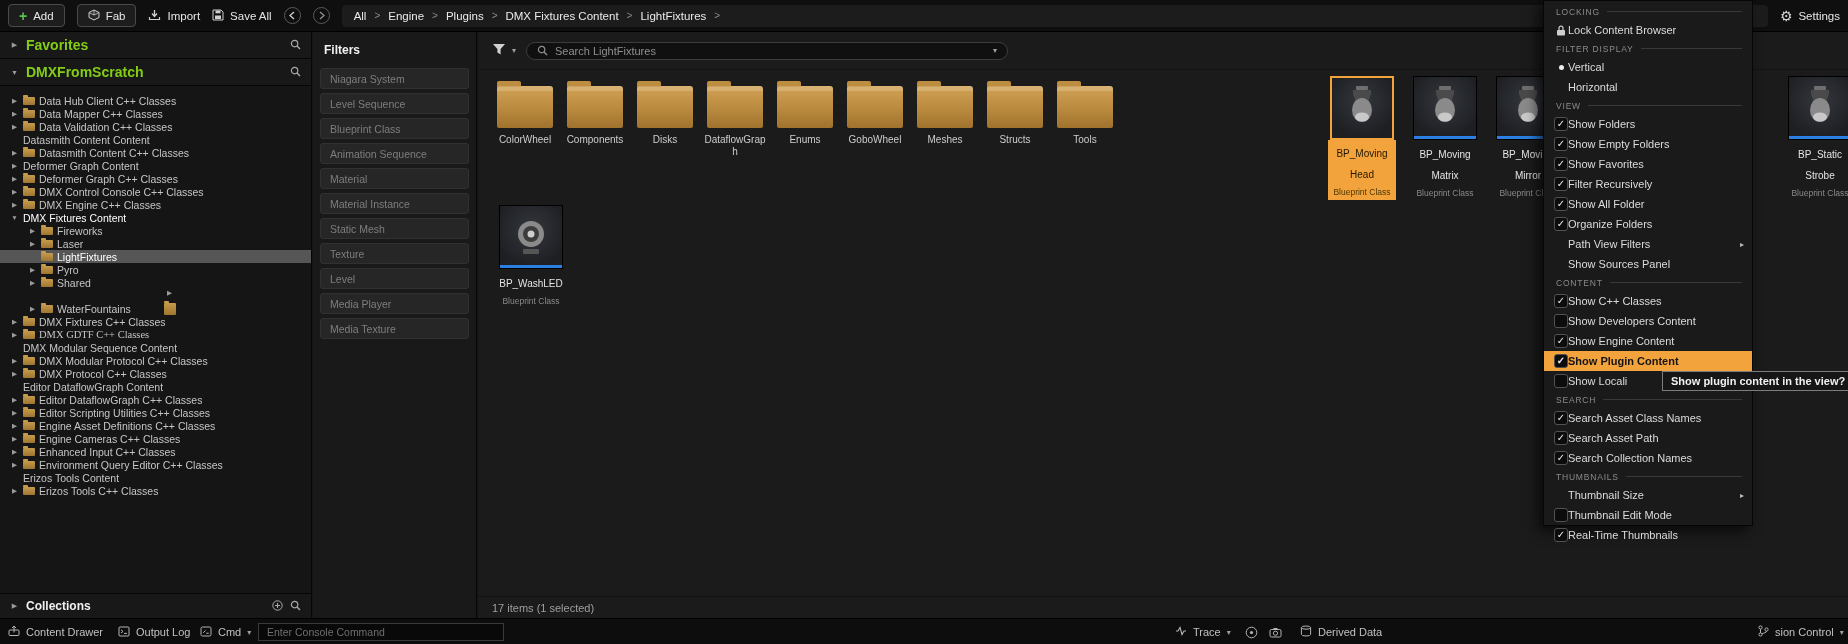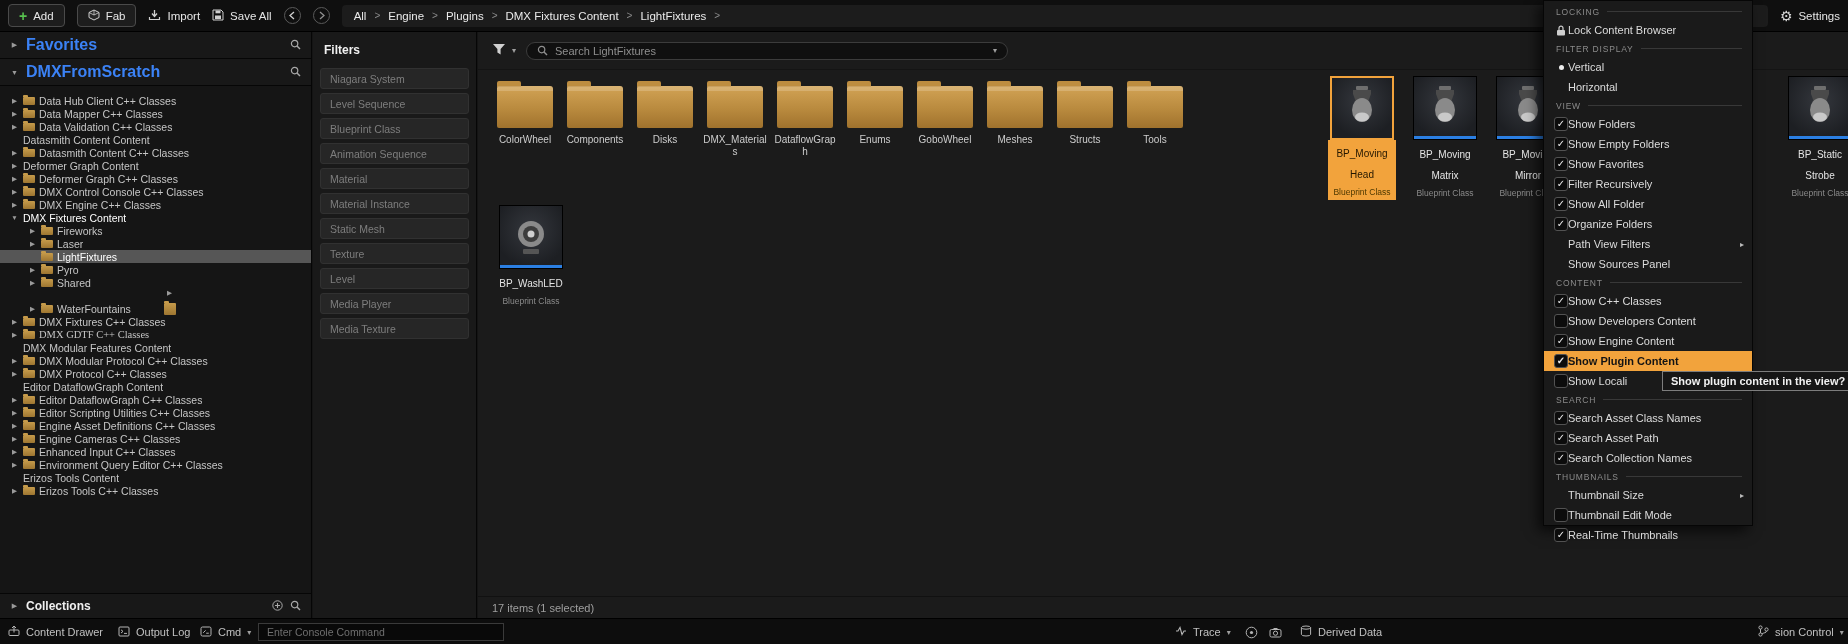--- a/index.html
+++ b/index.html
@@ -23,21 +23,21 @@
                 padding:0 12px; gap:8px; font-size:11.5px; overflow:hidden; }
   .crumb { color:#eaeaea; white-space:nowrap; }
   .crumb-sep { color:#8a8a8a; font-size:10px; }
   .gear { font-size:14px; color:#d8d8d8; }
 
   
   .sidebar { position:absolute; top:32px; left:0; width:312px; bottom:26px; background:#151515;
              border-right:1px solid #060606; }
   .side-header { height:27px; display:flex; align-items:center; padding:0 10px; gap:7px;
                  border-bottom:1px solid #060606; background:#181818; }
-  .side-header .title { font-weight:bold; font-size:16px; color:#3b82f6; flex:1; }
+  .side-header .title { font-weight:bold; font-size:14px; color:#84cc16; flex:1; }
   .tw { color:#9a9a9a; font-size:7px; width:9px; text-align:center; flex:0 0 9px; }
   .tree { position:absolute; top:56px; left:0; right:0; bottom:25px; overflow:hidden; padding-top:6px; }
   .tree-row { display:flex; align-items:center; height:13px; gap:4px; font-size:10.5px; color:#c6c6c6; white-space:nowrap; }
   .tree-row.selected { background:var(--selection); color:#fff; }
   .tree-row.emphasis { color:#ffffff; }
   .tree-arrow { width:9px; flex:0 0 9px; font-size:6.5px; color:#9a9a9a; text-align:center; }
   .tree-icon.folder { width:12px; height:8px; flex:0 0 12px; position:relative; margin-top:1px;
                       background:linear-gradient(#c59a4a,#9e7631); border-radius:1px; }
   .tree-icon.folder::before { content:''; position:absolute; top:-2px; left:0; width:5px; height:2px;
                               background:#c59a4a; border-radius:1px 1px 0 0; }
@@ -281,21 +281,21 @@
           <span class="tree-icon folder"></span>
           <span class="tree-label">DMX Fixtures C++ Classes</span>
         </div>
         <div class="tree-row" style="padding-left: 10px; font-family: Liberation Serif, serif;">
           <span class="tree-arrow">▶</span>
           <span class="tree-icon folder"></span>
           <span class="tree-label">DMX GDTF C++ Classes</span>
         </div>
         <div class="tree-row" style="padding-left: 10px;">
           <span class="tree-arrow"></span>
-          <span class="tree-label">DMX Modular Features Content</span>
+          <span class="tree-label">DMX Modular Sequence Content</span>
         </div>
         <div class="tree-row" style="padding-left: 10px;">
           <span class="tree-arrow">▶</span>
           <span class="tree-icon folder"></span>
           <span class="tree-label">DMX Modular Protocol C++ Classes</span>
         </div>
         <div class="tree-row" style="padding-left: 10px;">
           <span class="tree-arrow">▶</span>
           <span class="tree-icon folder"></span>
           <span class="tree-label">DMX Protocol C++ Classes</span>
@@ -399,24 +399,20 @@
           <div class="folder-tile">
             <div class="big-folder"></div>
             <div class="folder-label">Components</div>
           </div>
           <div class="folder-tile">
             <div class="big-folder"></div>
             <div class="folder-label">Disks</div>
           </div>
           <div class="folder-tile">
             <div class="big-folder"></div>
-            <div class="folder-label">DMX_Materials</div>
-          </div>
-          <div class="folder-tile">
-            <div class="big-folder"></div>
             <div class="folder-label">DataflowGraph</div>
           </div>
           <div class="folder-tile">
             <div class="big-folder"></div>
             <div class="folder-label">Enums</div>
           </div>
           <div class="folder-tile">
             <div class="big-folder"></div>
             <div class="folder-label">GoboWheel</div>
           </div>

